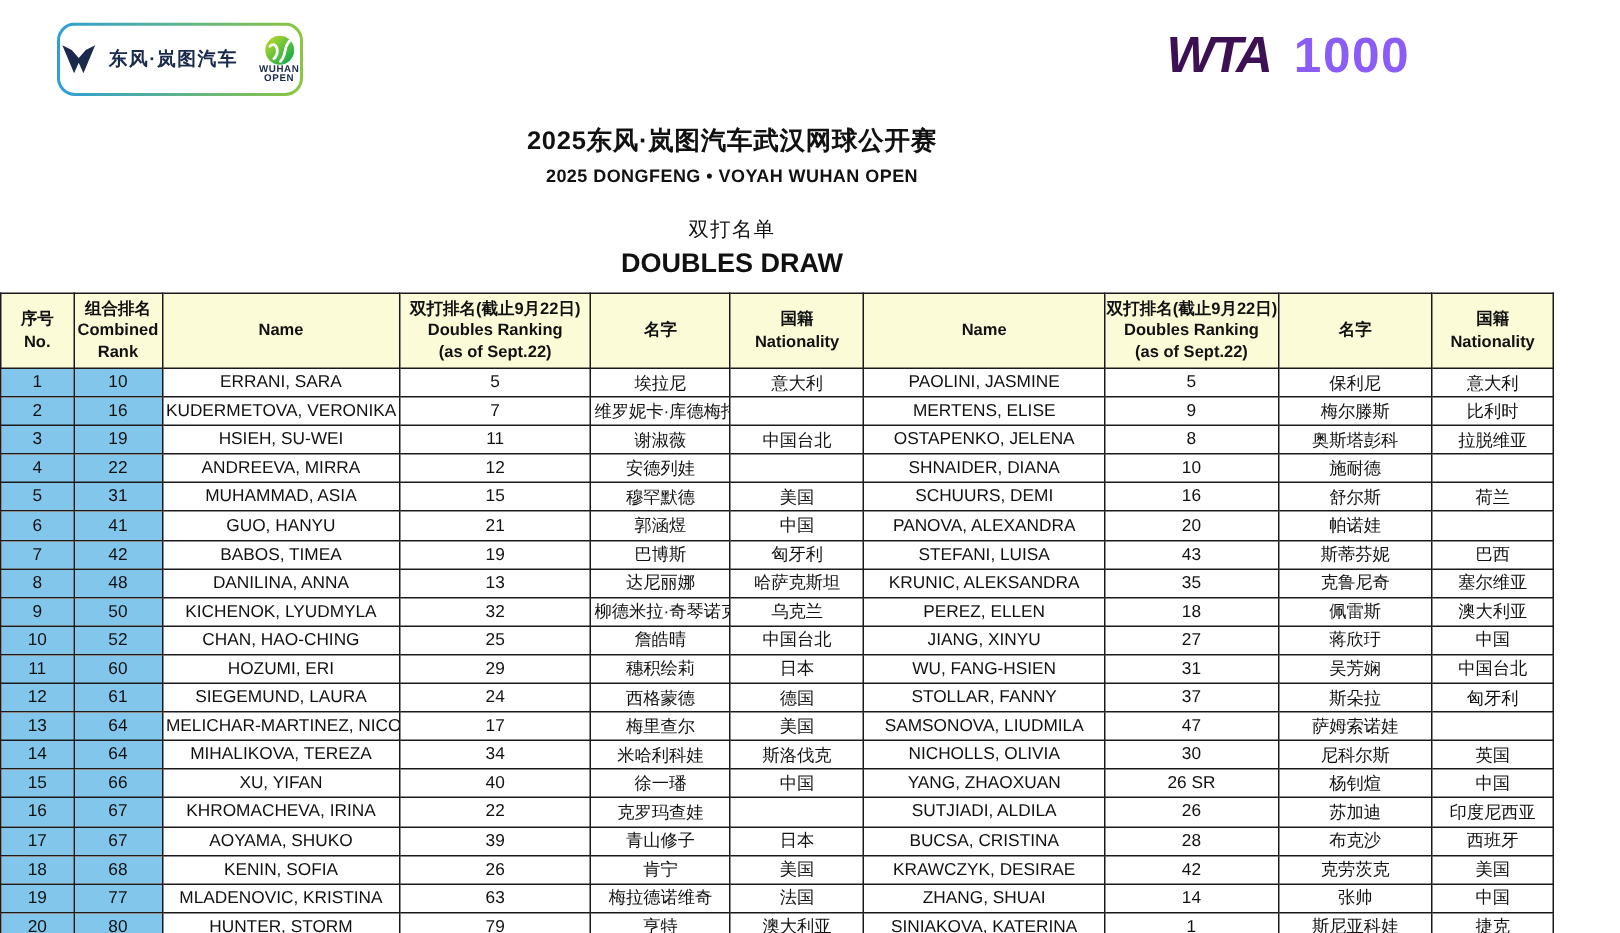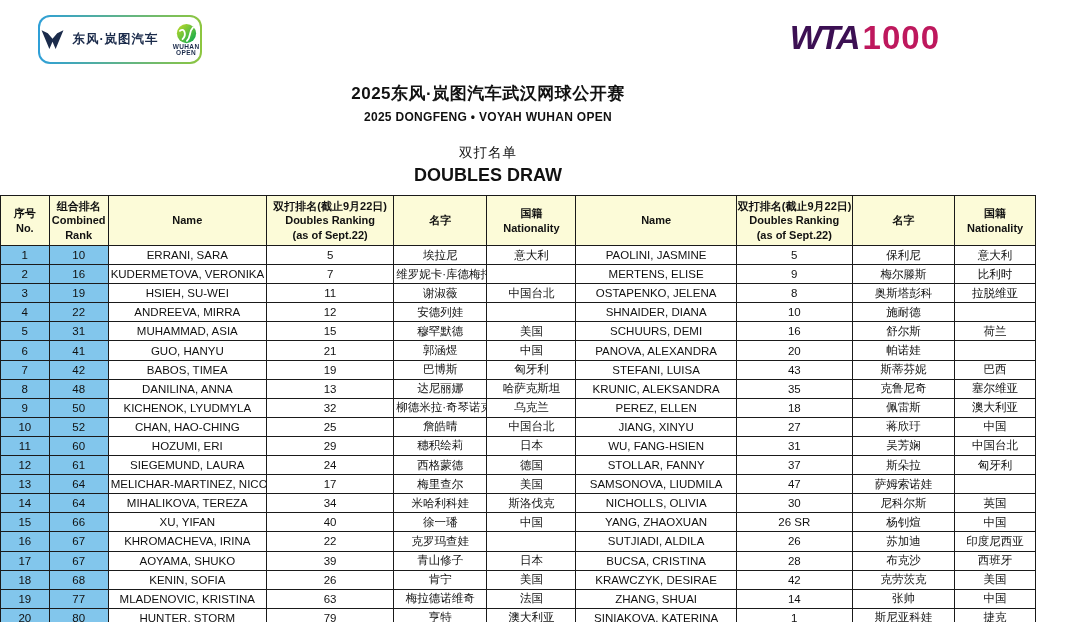--- a/index.html
+++ b/index.html
@@ -16,24 +16,24 @@
                 linear-gradient(90deg,#2E9FD8,#8DC63F) border-box;
     display: flex; align-items: center; justify-content: center; gap: 7px;
     padding: 0 6px;
   }
   .voyah-brand { font-size: 12.5px; font-weight: bold; color: #1B2B4B; letter-spacing: 1px; white-space: nowrap; }
   .logo-divider { width: 1px; height: 32px; background: #b9c3cf; }
   .wuhan-block { display: flex; flex-direction: column; align-items: center; line-height: 1; }
   .wuhan-text { font-size: 6.5px; font-weight: bold; color: #1B2B4B; letter-spacing: .4px; }
   .wta-logo {
     position: absolute; right: 36px; top: 18px;
-    display: flex; align-items: baseline; gap: 4px;
+    display: flex; align-items: baseline; gap: 16px;
   }
   .wta-word { font-size: 34px; font-weight: 900; font-style: italic; color: #3C1053; letter-spacing: -2px; }
-  .wta-level { font-size: 33px; font-weight: 700; color: #be185d; letter-spacing: 1px; }
+  .wta-level { font-size: 33px; font-weight: 700; color: #8b5cf6; letter-spacing: 1px; }
 
   
   .titles { text-align: center; }
   .title-zh  { font-size: 17px;   font-weight: bold; margin: 10px 16px 5px; letter-spacing: .5px; }
   .title-en  { font-size: 12px; font-weight: bold; margin: 0 0 20px; letter-spacing: .3px; }
   .draw-zh   { font-size: 13.5px; font-weight: normal; margin: 0 0 3px; letter-spacing: 1px; }
   .draw-en   { font-size: 18px;   font-weight: bold; margin: 0 0 9px; }
 
   
   table.draw {

